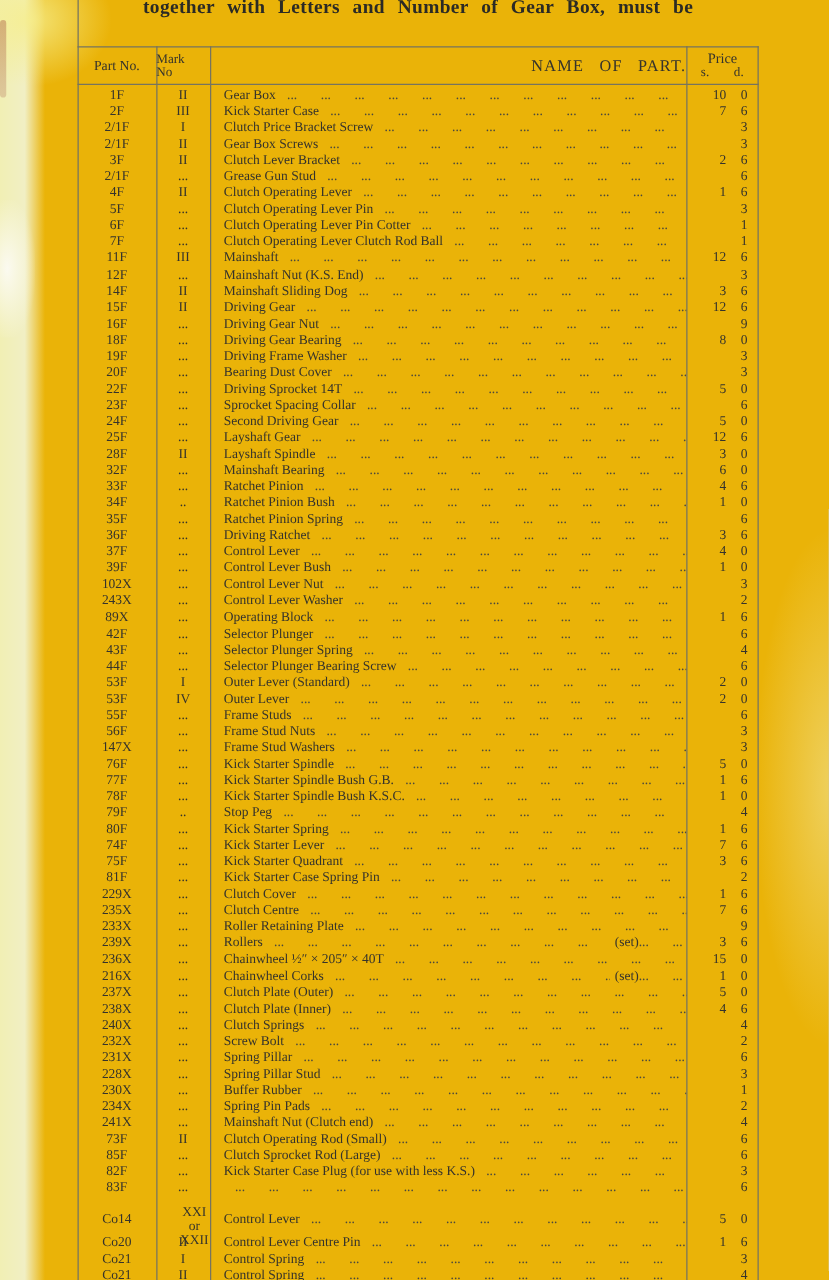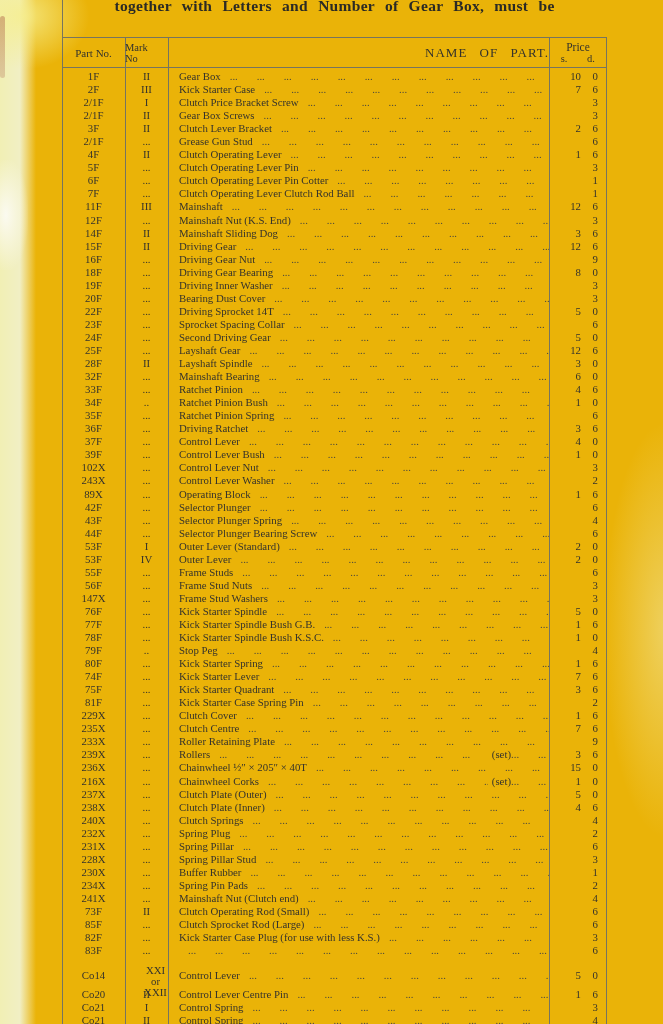--- a/index.html
+++ b/index.html
@@ -292,21 +292,21 @@
     <div class="c-price">
       <span class="ps">8</span>
       <span class="pd">0</span>
     </div>
   </div>
 
   <div class="row">
     <div class="c-part">19F</div>
     <div class="c-mark">...</div>
     <div class="c-name">
-      <span class="nm">Driving Inner Washer</span>
+      <span class="nm">Driving Frame Washer</span>
       <span class="leader">...&nbsp;&nbsp;&nbsp;&nbsp;&nbsp;&nbsp;&nbsp;...&nbsp;&nbsp;&nbsp;&nbsp;&nbsp;&nbsp;&nbsp;...&nbsp;&nbsp;&nbsp;&nbsp;&nbsp;&nbsp;&nbsp;...&nbsp;&nbsp;&nbsp;&nbsp;&nbsp;&nbsp;&nbsp;...&nbsp;&nbsp;&nbsp;&nbsp;&nbsp;&nbsp;&nbsp;...&nbsp;&nbsp;&nbsp;&nbsp;&nbsp;&nbsp;&nbsp;...&nbsp;&nbsp;&nbsp;&nbsp;&nbsp;&nbsp;&nbsp;...&nbsp;&nbsp;&nbsp;&nbsp;&nbsp;&nbsp;&nbsp;...&nbsp;&nbsp;&nbsp;&nbsp;&nbsp;&nbsp;&nbsp;...&nbsp;&nbsp;&nbsp;&nbsp;&nbsp;&nbsp;&nbsp;...&nbsp;&nbsp;&nbsp;&nbsp;&nbsp;&nbsp;&nbsp;...&nbsp;&nbsp;&nbsp;&nbsp;&nbsp;&nbsp;&nbsp;...&nbsp;&nbsp;&nbsp;&nbsp;&nbsp;&nbsp;&nbsp;...&nbsp;&nbsp;&nbsp;&nbsp;&nbsp;&nbsp;&nbsp;</span>
     </div>
     <div class="c-price">
       <span class="ps"></span>
       <span class="pd">3</span>
     </div>
   </div>
 
   <div class="row">
     <div class="c-part">20F</div>
@@ -842,21 +842,21 @@
     <div class="c-price">
       <span class="ps"></span>
       <span class="pd">4</span>
     </div>
   </div>
 
   <div class="row">
     <div class="c-part">232X</div>
     <div class="c-mark">...</div>
     <div class="c-name">
-      <span class="nm">Spring Plug</span>
+      <span class="nm">Screw Bolt</span>
       <span class="leader">...&nbsp;&nbsp;&nbsp;&nbsp;&nbsp;&nbsp;&nbsp;...&nbsp;&nbsp;&nbsp;&nbsp;&nbsp;&nbsp;&nbsp;...&nbsp;&nbsp;&nbsp;&nbsp;&nbsp;&nbsp;&nbsp;...&nbsp;&nbsp;&nbsp;&nbsp;&nbsp;&nbsp;&nbsp;...&nbsp;&nbsp;&nbsp;&nbsp;&nbsp;&nbsp;&nbsp;...&nbsp;&nbsp;&nbsp;&nbsp;&nbsp;&nbsp;&nbsp;...&nbsp;&nbsp;&nbsp;&nbsp;&nbsp;&nbsp;&nbsp;...&nbsp;&nbsp;&nbsp;&nbsp;&nbsp;&nbsp;&nbsp;...&nbsp;&nbsp;&nbsp;&nbsp;&nbsp;&nbsp;&nbsp;...&nbsp;&nbsp;&nbsp;&nbsp;&nbsp;&nbsp;&nbsp;...&nbsp;&nbsp;&nbsp;&nbsp;&nbsp;&nbsp;&nbsp;...&nbsp;&nbsp;&nbsp;&nbsp;&nbsp;&nbsp;&nbsp;...&nbsp;&nbsp;&nbsp;&nbsp;&nbsp;&nbsp;&nbsp;...&nbsp;&nbsp;&nbsp;&nbsp;&nbsp;&nbsp;&nbsp;</span>
     </div>
     <div class="c-price">
       <span class="ps"></span>
       <span class="pd">2</span>
     </div>
   </div>
 
   <div class="row">
     <div class="c-part">231X</div>

